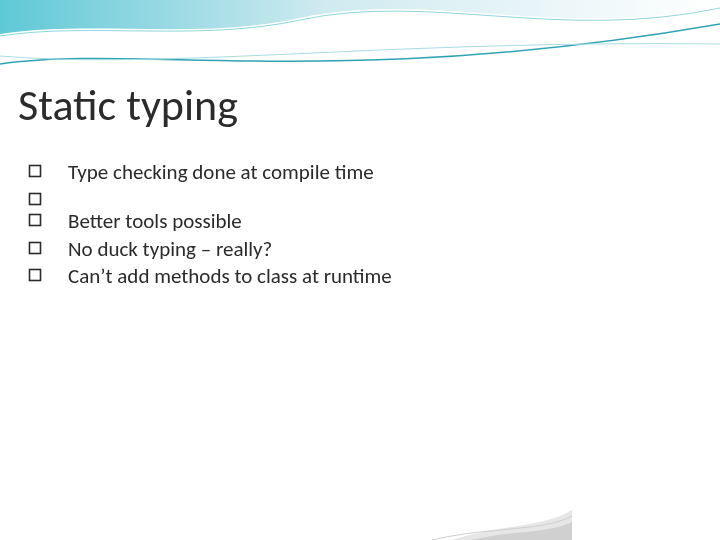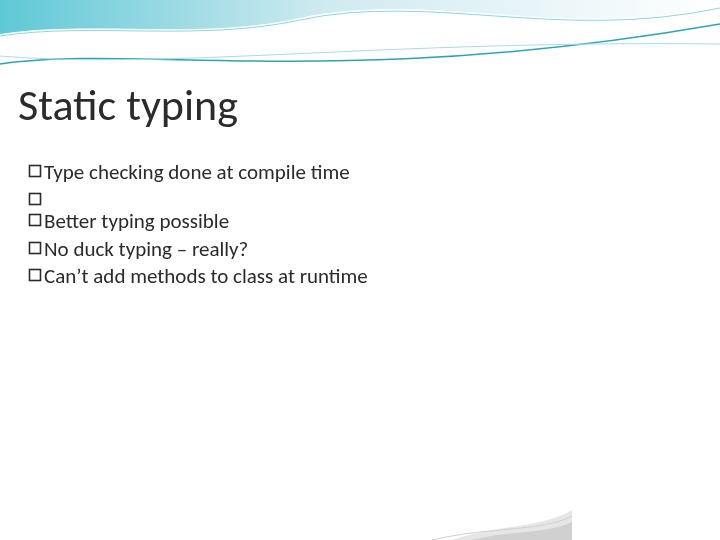--- a/index.html
+++ b/index.html
@@ -37,20 +37,21 @@
   .bullets {
     position: absolute;
     top: 160px;
     left: 28px;
     right: 40px;
   }
   .bullet-row {
     display: flex;
     align-items: flex-start;
     margin: 0 0 3px 0;
+    gap: 24px;
   }
   .bullet-box {
     flex: 0 0 auto;
     width: 14px;
     height: 14px;
     margin-top: 4px;
     margin-right: 2px;
   }
   .bullet-box svg {
     display: block;
@@ -109,21 +110,21 @@
             <rect x="1.5" y="1.5" width="11" height="11" fill="none" stroke="#2b2b2b" stroke-width="1.6"></rect>
           </svg>
       </span>
     </div>
     <div class="bullet-row">
       <span class="bullet-box">
         <svg width="14" height="14" viewBox="0 0 14 14">
             <rect x="1.5" y="1.5" width="11" height="11" fill="none" stroke="#2b2b2b" stroke-width="1.6"></rect>
           </svg>
       </span>
-      <span class="bullet-text">Better typing possible</span>
+      <span class="bullet-text">Better tools possible</span>
     </div>
     <div class="bullet-row">
       <span class="bullet-box">
         <svg width="14" height="14" viewBox="0 0 14 14">
             <rect x="1.5" y="1.5" width="11" height="11" fill="none" stroke="#2b2b2b" stroke-width="1.6"></rect>
           </svg>
       </span>
       <span class="bullet-text">No duck typing – really?</span>
     </div>
     <div class="bullet-row">

